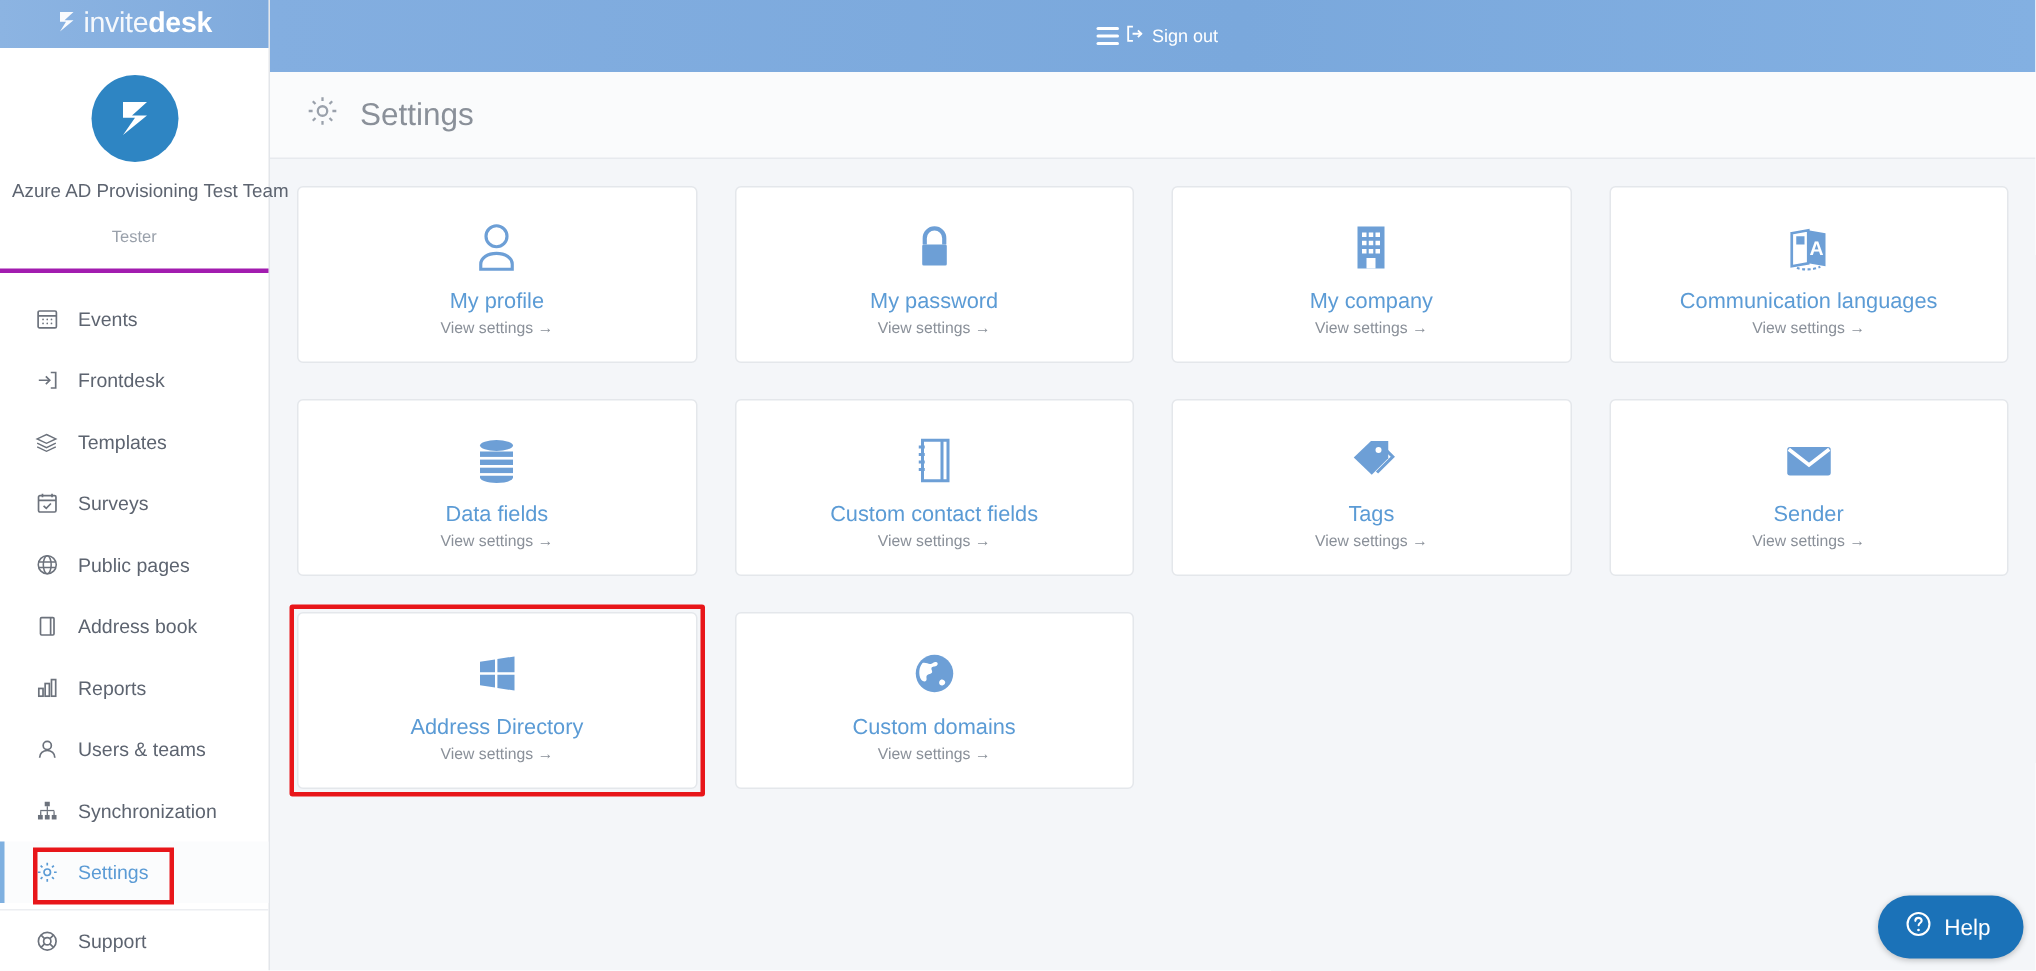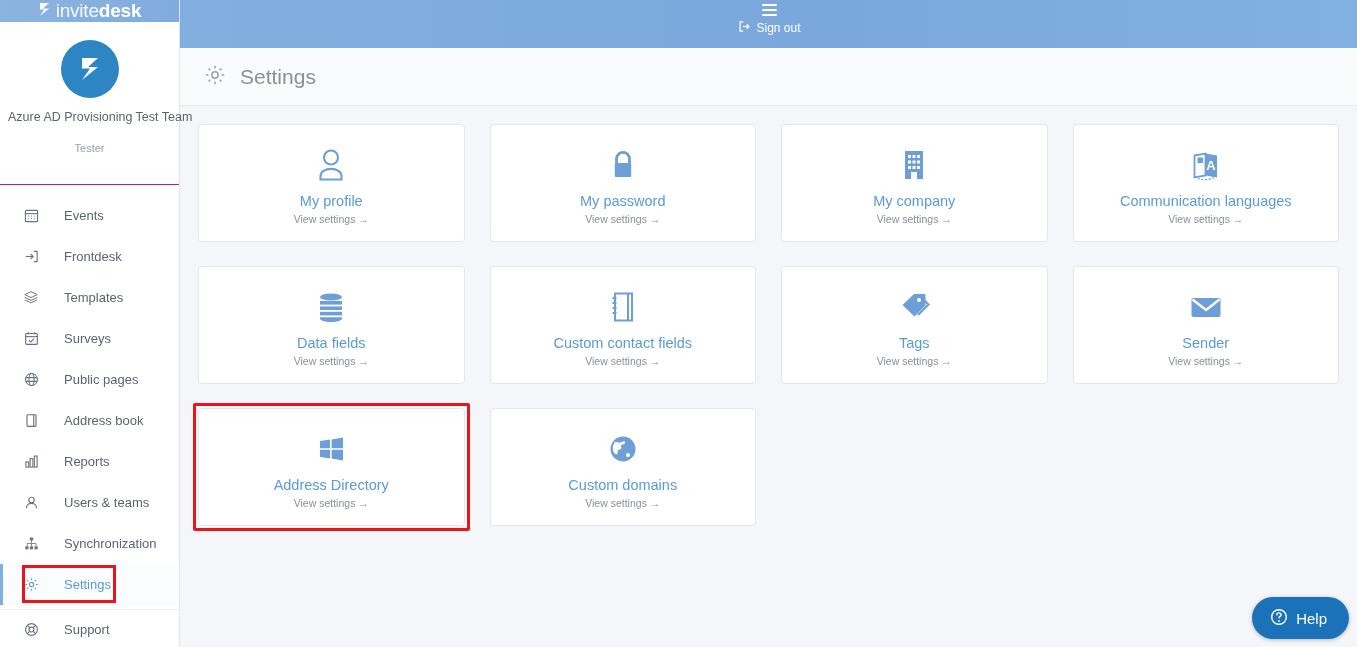--- a/index.html
+++ b/index.html
@@ -21,58 +21,57 @@
     height: 48px; background: linear-gradient(90deg,#8cb4e2 0%,#80abdd 100%);
     display: flex; align-items: center; justify-content: center;
   }
   .brand-logo { display: flex; align-items: center; gap: 1px; }
   .brand-mark { width: 15px; height: 18px; position: relative; margin-right: 2px; }
   .brand-text { font-size: 19px; color: #ffffff; letter-spacing: -0.2px; }
   .brand-text .light { font-weight: 300; opacity: .92; }
   .brand-text .bold { font-weight: 700; }
 
   .profile {
-    padding: 18px 6px 30px; text-align: center;
-    border-bottom: 1px solid #a21caf;
+    padding: 18px 6px 15px; text-align: center;
+    border-bottom: 3px solid #a21caf;
   }
   .avatar {
     width: 58px; height: 58px; border-radius: 50%;
     background: #2e85c3; margin: 0 auto 12px;
     display: flex; align-items: center; justify-content: center;
   }
   .team-name {
     font-size: 12.5px; color: #5d6470; line-height: 1.25;
     padding: 0 2px; white-space: nowrap;
   }
   .team-role { font-size: 11px; color: #9aa1ab; margin-top: 16px; }
 
   .nav { padding-top: 10px; display: flex; flex-direction: column; }
   .nav-item {
-    height: 41px; display: flex; align-items: center; gap: 24px;
+    height: 41px; display: flex; align-items: center; gap: 12px;
     padding-left: 22px; color: #5d6470; font-size: 13px;
     cursor: pointer; position: relative; text-decoration: none;
   }
   .nav-item .nav-ico {
     width: 18px; height: 18px; display: flex;
     align-items: center; justify-content: center; flex: 0 0 18px;
   }
   .nav-item.active { color: #5b9bd5; background: #fbfcfd; }
   .nav-item.active::before {
     content: ""; position: absolute; left: 0; top: 0;
     width: 3px; height: 100%; background: #7fb0e0;
   }
   .nav-item.support { border-top: 1px solid #eceef1; margin-top: 4px; }
 
   
   .main { flex: 1; display: flex; flex-direction: column; min-width: 0; }
   .topbar {
     height: 48px; background: linear-gradient(90deg,#83aee0 0%,#7aa8dc 55%,#83b0e2 100%);
-    display: flex; align-items: center; justify-content: flex-start;
+    display: flex; align-items: center; justify-content: center;
     padding: 0 14px 0 16px;
-    flex-direction: column;
   }
   .burger { display: flex; flex-direction: column; gap: 3px; cursor: pointer; padding: 4px; }
   .burger span { display: block; width: 15px; height: 2px; background: #ffffff; border-radius: 1px; }
   .signout {
     color: #ffffff; font-size: 12px; display: flex; align-items: center;
     gap: 5px; cursor: pointer; text-decoration: none;
   }
 
   .page-head {
     height: 58px; background: #fafbfc; border-bottom: 1px solid #e7eaee;

